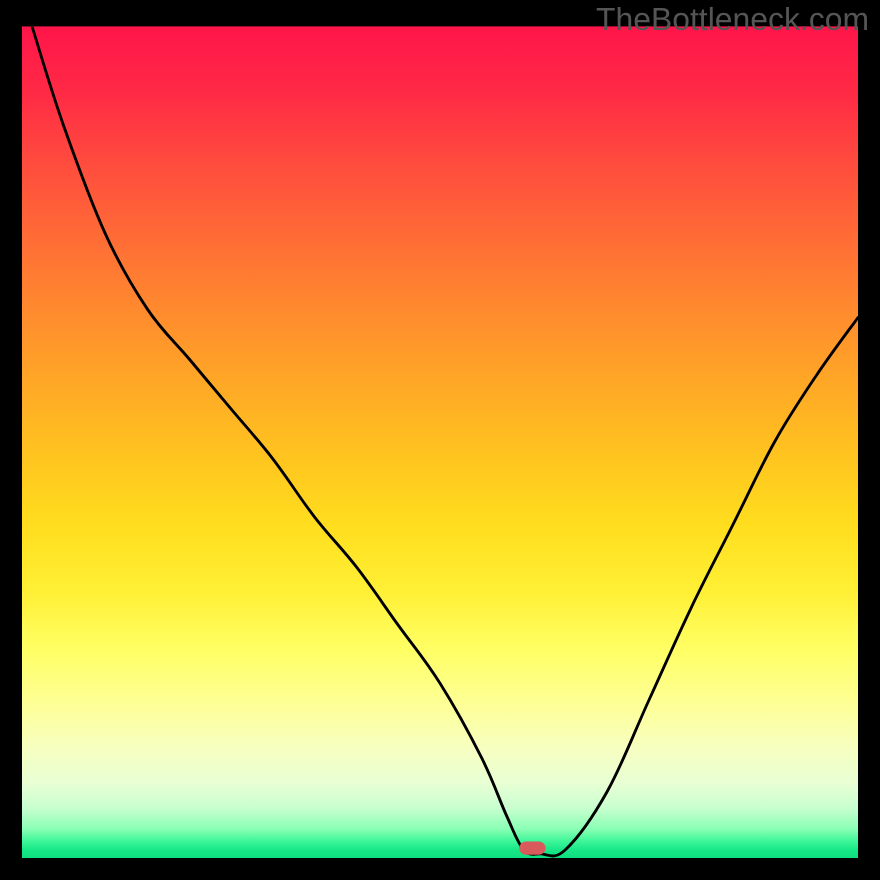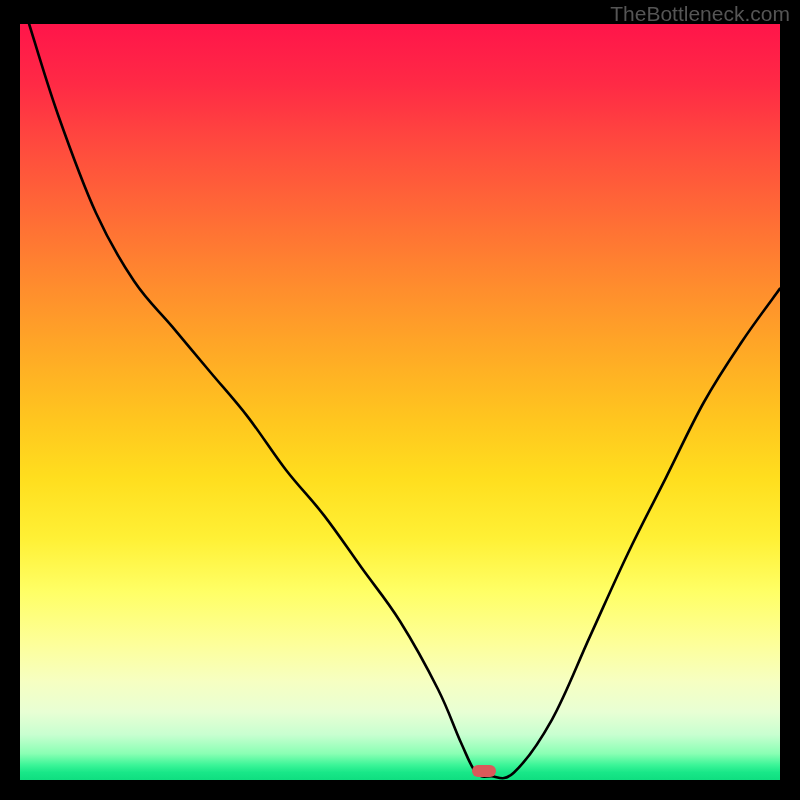--- a/index.html
+++ b/index.html
@@ -9,21 +9,21 @@
     background: #000;
     position: relative;
     font-family: Arial, Helvetica, sans-serif;
     overflow: hidden;
   }
   .watermark {
     position: absolute;
     top: 2px;
     right: 10px;
     color: #555;
-    font-size: 21px;
+    font-size: 29px;
     font-weight: 500;
     z-index: 10;
     user-select: none;
   }
   .plot-area {
     position: absolute;
     left: 20px;
     top: 24px;
     width: 760px;
     height: 756px;

